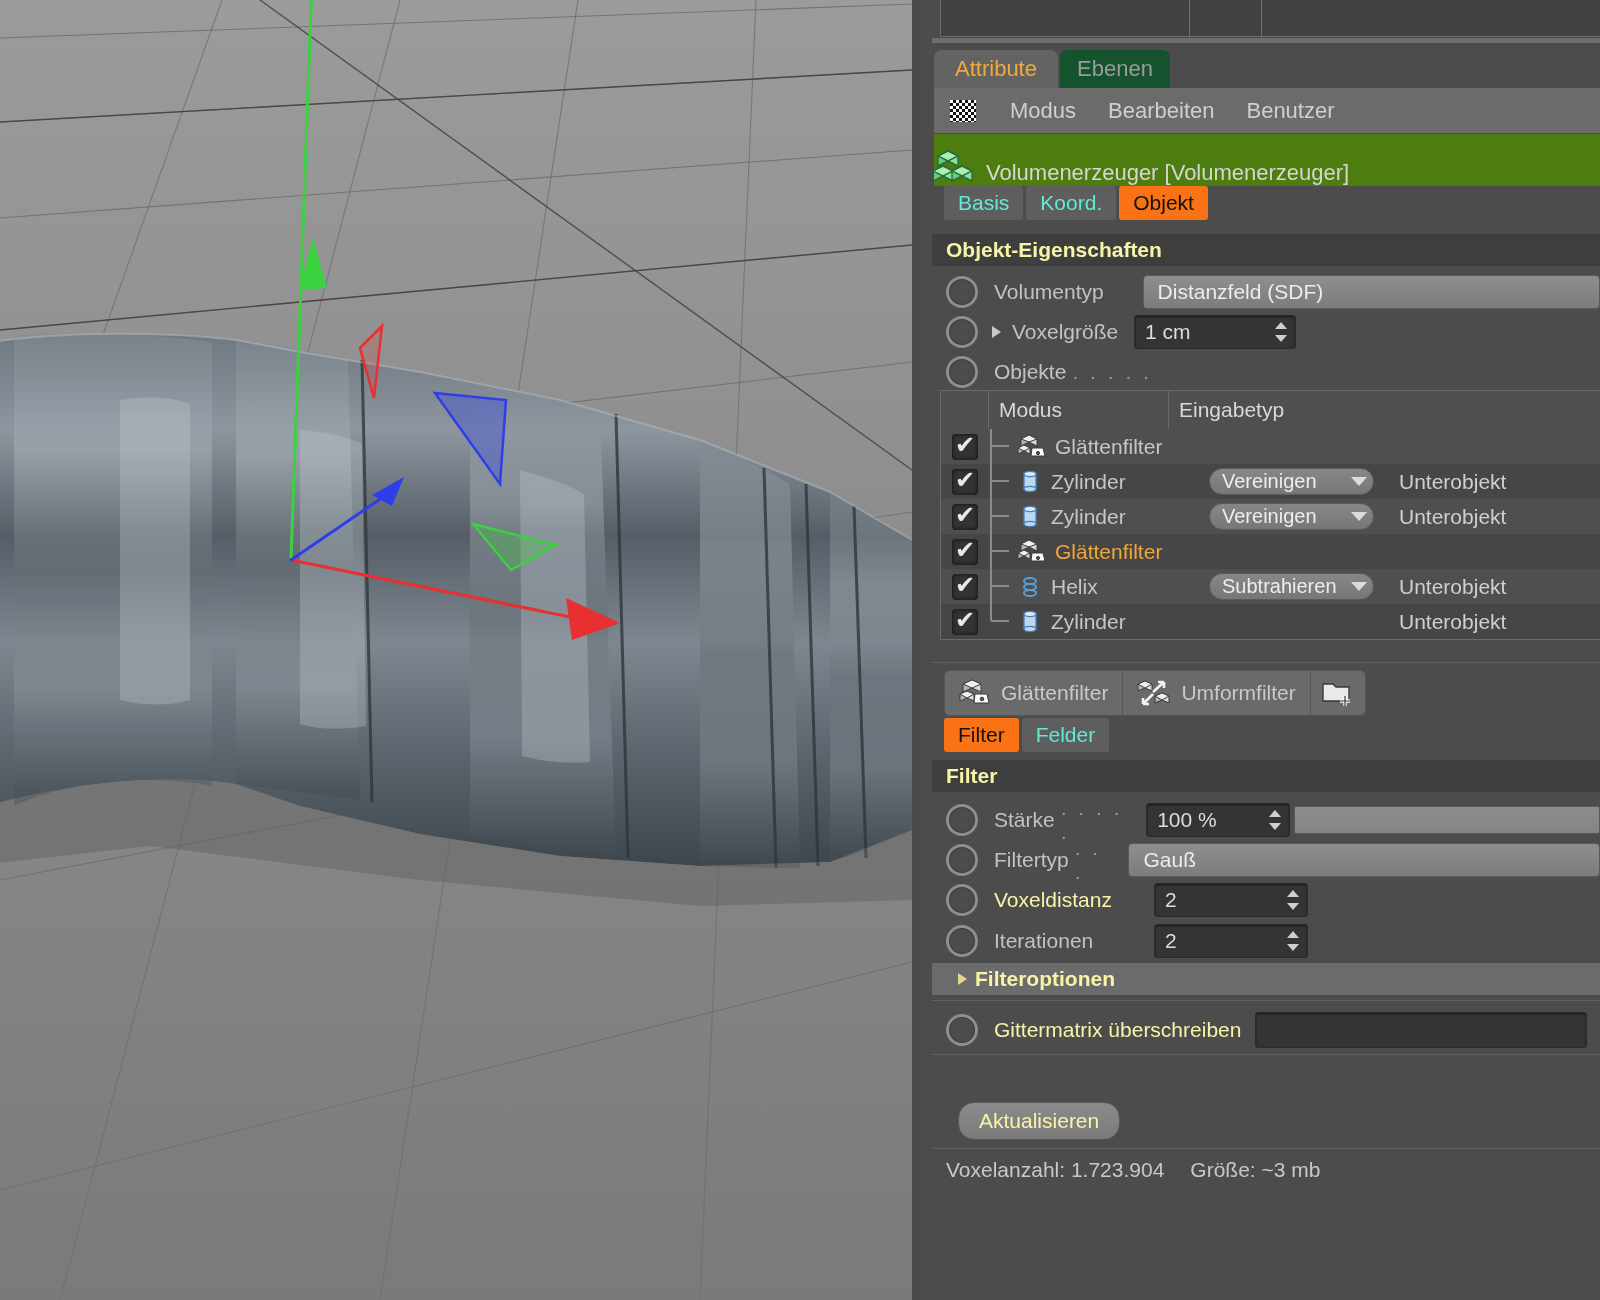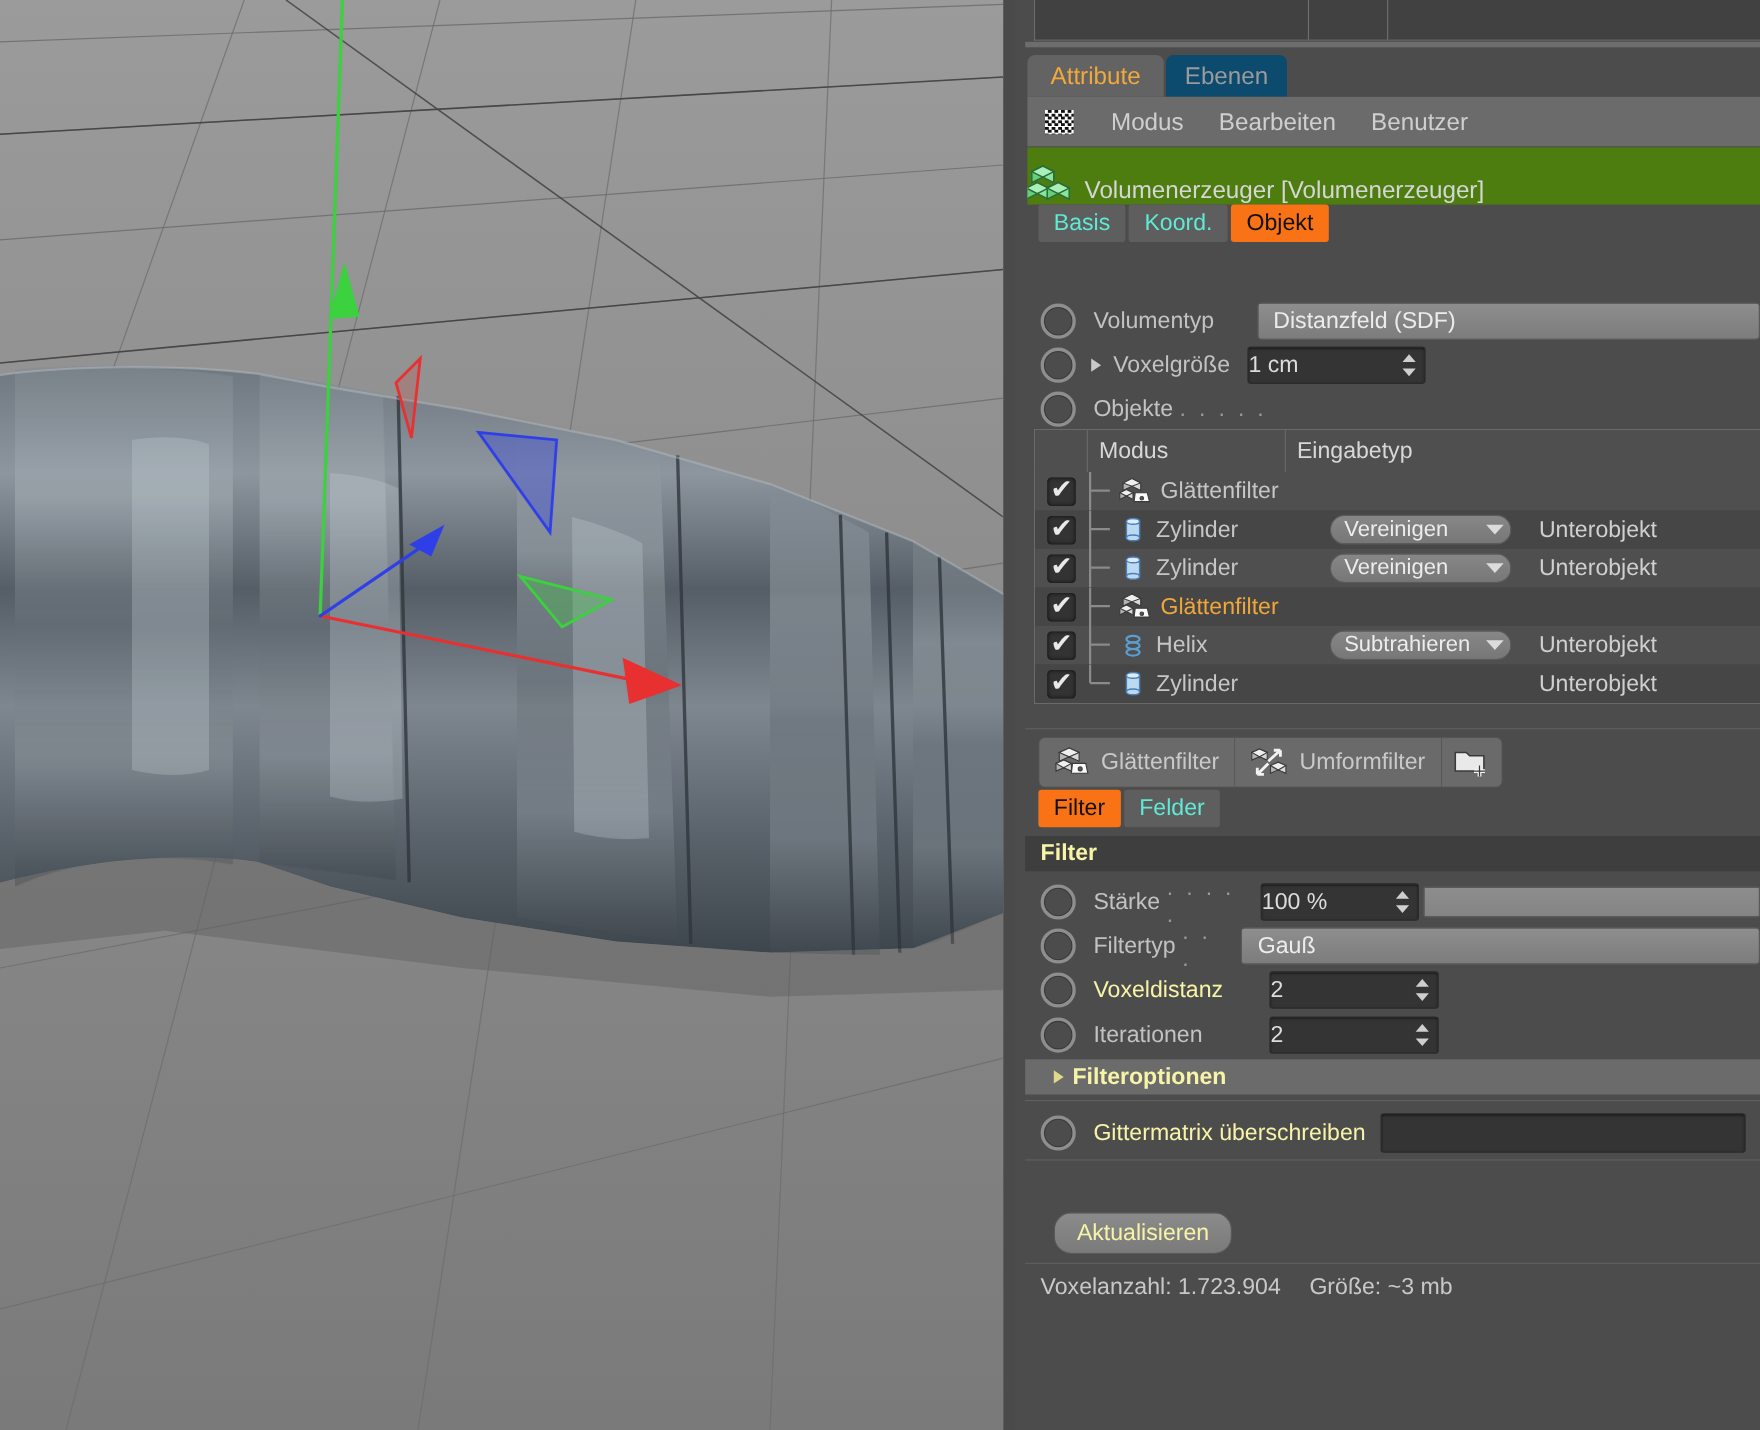--- a/index.html
+++ b/index.html
@@ -25,21 +25,21 @@
   .stub{position:absolute;left:18px;top:0;width:660px;height:36px;background:#414141;
         border-left:1px solid #6a6a6a;border-right:1px solid #6a6a6a;border-bottom:1px solid #6a6a6a;}
   .stub .sep{position:absolute;top:0;width:1px;height:36px;background:#6f6f6f;}
   .stub-bar{position:absolute;left:10px;top:38px;width:668px;height:5px;background:#6d6d6d;}
 
   
   .tabstrip{position:absolute;left:12px;top:44px;width:666px;height:44px;}
   .tab{position:absolute;top:6px;height:38px;border-radius:7px 7px 0 0;
        display:flex;align-items:center;justify-content:center;font-size:22px;}
   .tab.active{background:#636363;color:#f2a93b;}
-  .tab.inactive{background:#0c4a6e;color:#9b9b9b;}
+  .tab.inactive{background:#14532d;color:#9b9b9b;}
 
   
   .menubar{position:absolute;left:12px;top:88px;width:666px;height:45px;background:#6b6b6b;
            display:flex;align-items:center;gap:0;}
   .menu-icon{width:26px;height:22px;margin-left:16px;margin-right:18px;
       background:
         repeating-conic-gradient(#111 0% 25%, #fff 0% 50%) 0 0/6px 6px;}
   .menu-item{color:#cfcfcf;font-size:22px;padding:0 16px;}
 
   
@@ -64,21 +64,21 @@
   .bullet{width:26px;height:26px;border-radius:50%;border:3px solid #8e8e8e;background:#4c4c4c;
           margin-left:14px;flex:none;box-shadow:inset 0 0 0 1px #3a3a3a;}
   .plabel{font-size:21px;margin-left:16px;white-space:nowrap;}
   .plabel.grey{color:#c2c2c2;}
   .plabel.yellow{color:#f7f4a8;}
   .dots{color:#9a9a9a;letter-spacing:3px;font-size:21px;margin-left:6px;}
 
   .field{background:#343434;border:1px solid #2b2b2b;border-radius:3px;height:32px;
          display:flex;align-items:center;color:#dcdcdc;font-size:21px;
          box-shadow:inset 0 1px 2px rgba(0,0,0,.6);}
-  .field .val{}
+  .field .val{margin-left:10px;}
   .spin{margin-left:auto;margin-right:8px;width:12px;height:22px;position:relative;}
   .spin::before,.spin::after{content:"";position:absolute;left:0;border-left:6px solid transparent;
       border-right:6px solid transparent;}
   .spin::before{top:1px;border-bottom:7px solid #cfcfcf;}
   .spin::after{bottom:1px;border-top:7px solid #cfcfcf;}
 
   .combo{background:linear-gradient(180deg,#8e8e8e,#7c7c7c);border:1px solid #5a5a5a;
          border-radius:4px;height:32px;display:flex;align-items:center;color:#ececec;font-size:21px;}
   .combo .val{margin-left:14px;}
 
@@ -287,20 +287,23 @@
           <span>Basis</span>
         </div>
         <div class="subtab off">
           <span>Koord.</span>
         </div>
         <div class="subtab on">
           <span>Objekt</span>
         </div>
       </div>
 
+      <div class="sectionbar" style="top:234px">
+        <span>Objekt-Eigenschaften</span>
+      </div>
 
       <div class="prow" style="top:272px">
         <div class="bullet"></div>
         <div class="plabel grey" style="width:146px">Volumentyp</div>
         <div class="combo" style="width:460px;margin-left:4px">
           <span class="val">Distanzfeld (SDF)</span>
         </div>
       </div>
 
       <div class="prow" style="top:312px">

